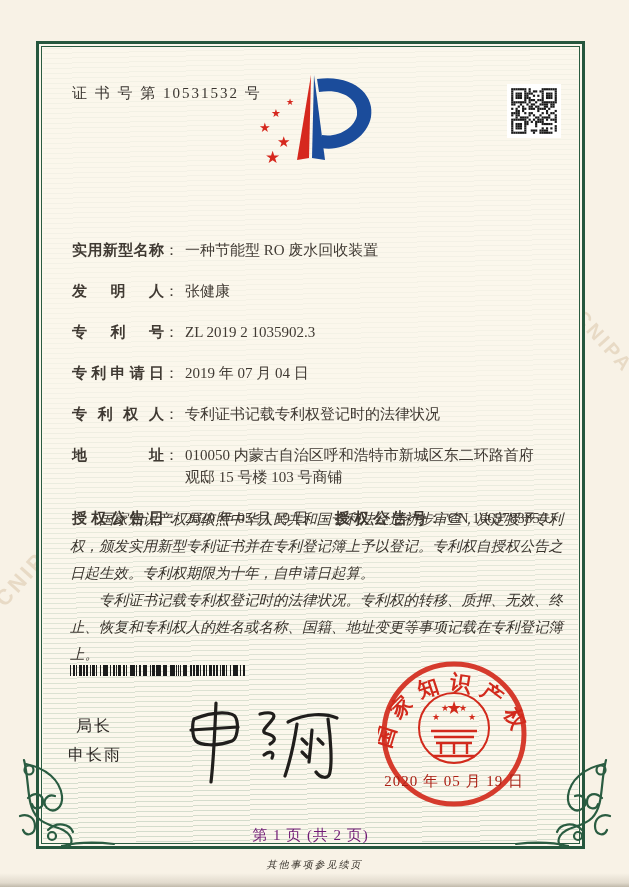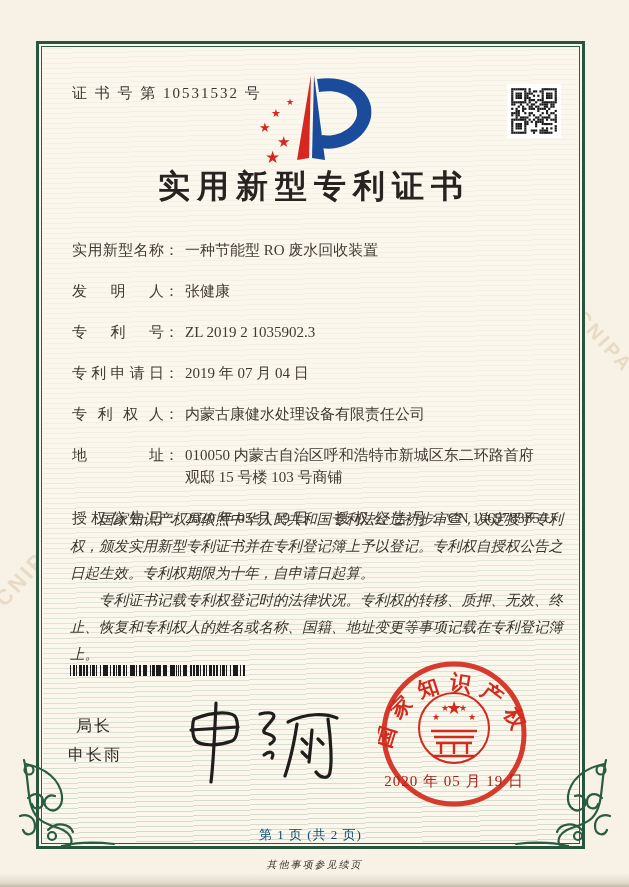--- a/index.html
+++ b/index.html
@@ -49,21 +49,21 @@
   .title{
     position:absolute; left:36px; top:165px; width:549px; text-align:center;
     font-size:32px; font-weight:bold; color:#272320; letter-spacing:7px; text-indent:7px;
   }
 
   .fields{ position:absolute; left:72px; top:239px; width:496px; font-size:15px; color:#403a33; }
   .field-row{ display:flex; margin-bottom:19px; line-height:22px; }
   .field-pair{ display:flex; }
   .field-pair + .field-pair{ margin-left:26px; }
   .field-label{
-    display:inline-block; width:92px; text-align:justify; text-align-last:justify; flex:none;
+    display:inline-block; width:92px; text-align:justify; text-align-last:justify; flex:none;font-weight:bold;
   }
   .field-colon{ flex:none; margin-right:6px; }
   .field-value{ max-width:362px; }
 
   .paragraphs{
     position:absolute; left:70px; top:506px; width:500px;
     font-size:14.5px; line-height:27px; color:#38332c; font-style:italic;
   }
   .paragraphs p{ margin:0; text-indent:2em; }
 
@@ -74,21 +74,21 @@
       repeating-linear-gradient(90deg, transparent 0 4px, #1c1c1c 4px 5px, transparent 5px 9px, #1c1c1c 9px 12px, transparent 12px 13px);
   }
 
   .sig-title{ position:absolute; left:76px; top:716px; font-size:16px; color:#2e2a26; letter-spacing:2px; }
   .sig-name{ position:absolute; left:68px; top:745px; font-size:16px; color:#2e2a26; letter-spacing:2px; }
   .signature{ position:absolute; left:176px; top:695px; }
   .seal{ position:absolute; left:378px; top:658px; }
 
   .page-indicator{
     position:absolute; left:36px; top:826px; width:549px; text-align:center;
-    font-size:13px; color:#0c4a6e; letter-spacing:1px;
+    font-size:15px; color:#701a75; letter-spacing:1px;
   }
   .continuation-note{
     position:absolute; left:0; top:858px; width:629px; text-align:center;
     font-size:10px; color:#38332c; font-style:italic; letter-spacing:2px;
   }
   .ornament{ position:absolute; pointer-events:none; }
   .orn-left{ left:16px; top:758px; }
   .orn-right{ left:514px; top:758px; transform:scaleX(-1); }
 </style>
 </head>
@@ -352,21 +352,20 @@
       <rect x="16.434782608695656" y="49.30434782608696" width="2.347826086956522" height="2.347826086956522" fill="#1a1a1a"></rect>
       <rect x="25.826086956521742" y="49.30434782608696" width="2.347826086956522" height="2.347826086956522" fill="#1a1a1a"></rect>
       <rect x="32.869565217391305" y="49.30434782608696" width="2.347826086956522" height="2.347826086956522" fill="#1a1a1a"></rect>
       <rect x="35.21739130434783" y="49.30434782608696" width="2.347826086956522" height="2.347826086956522" fill="#1a1a1a"></rect>
       <rect x="37.56521739130435" y="49.30434782608696" width="2.347826086956522" height="2.347826086956522" fill="#1a1a1a"></rect>
       <rect x="39.913043478260875" y="49.30434782608696" width="2.347826086956522" height="2.347826086956522" fill="#1a1a1a"></rect>
       <rect x="42.2608695652174" y="49.30434782608696" width="2.347826086956522" height="2.347826086956522" fill="#1a1a1a"></rect>
       <rect x="44.60869565217392" y="49.30434782608696" width="2.347826086956522" height="2.347826086956522" fill="#1a1a1a"></rect>
     </svg>
 
-  <div class="title">实用新型专利证书</div>
 
   <div class="fields" id="fields">
       <div class="field-row">
         <div class="field-pair">
           <span class="field-label">实用新型名称</span>
           <span class="field-colon">：</span>
           <span class="field-value">一种节能型 RO 废水回收装置</span>
         </div>
       </div>
       <div class="field-row">
@@ -387,21 +386,21 @@
         <div class="field-pair">
           <span class="field-label">专利申请日</span>
           <span class="field-colon">：</span>
           <span class="field-value">2019 年 07 月 04 日</span>
         </div>
       </div>
       <div class="field-row">
         <div class="field-pair">
           <span class="field-label">专利权人</span>
           <span class="field-colon">：</span>
-          <span class="field-value">内蒙古康健水处理设备有限责任公司</span>
+          <span class="field-value">专利证书记载专利权登记时的法律状况</span>
         </div>
       </div>
       <div class="field-row">
         <div class="field-pair">
           <span class="field-label">地址</span>
           <span class="field-colon">：</span>
           <span class="field-value">010050 内蒙古自治区呼和浩特市新城区东二环路首府观邸 15 号楼 103 号商铺</span>
         </div>
       </div>
       <div class="field-row">

